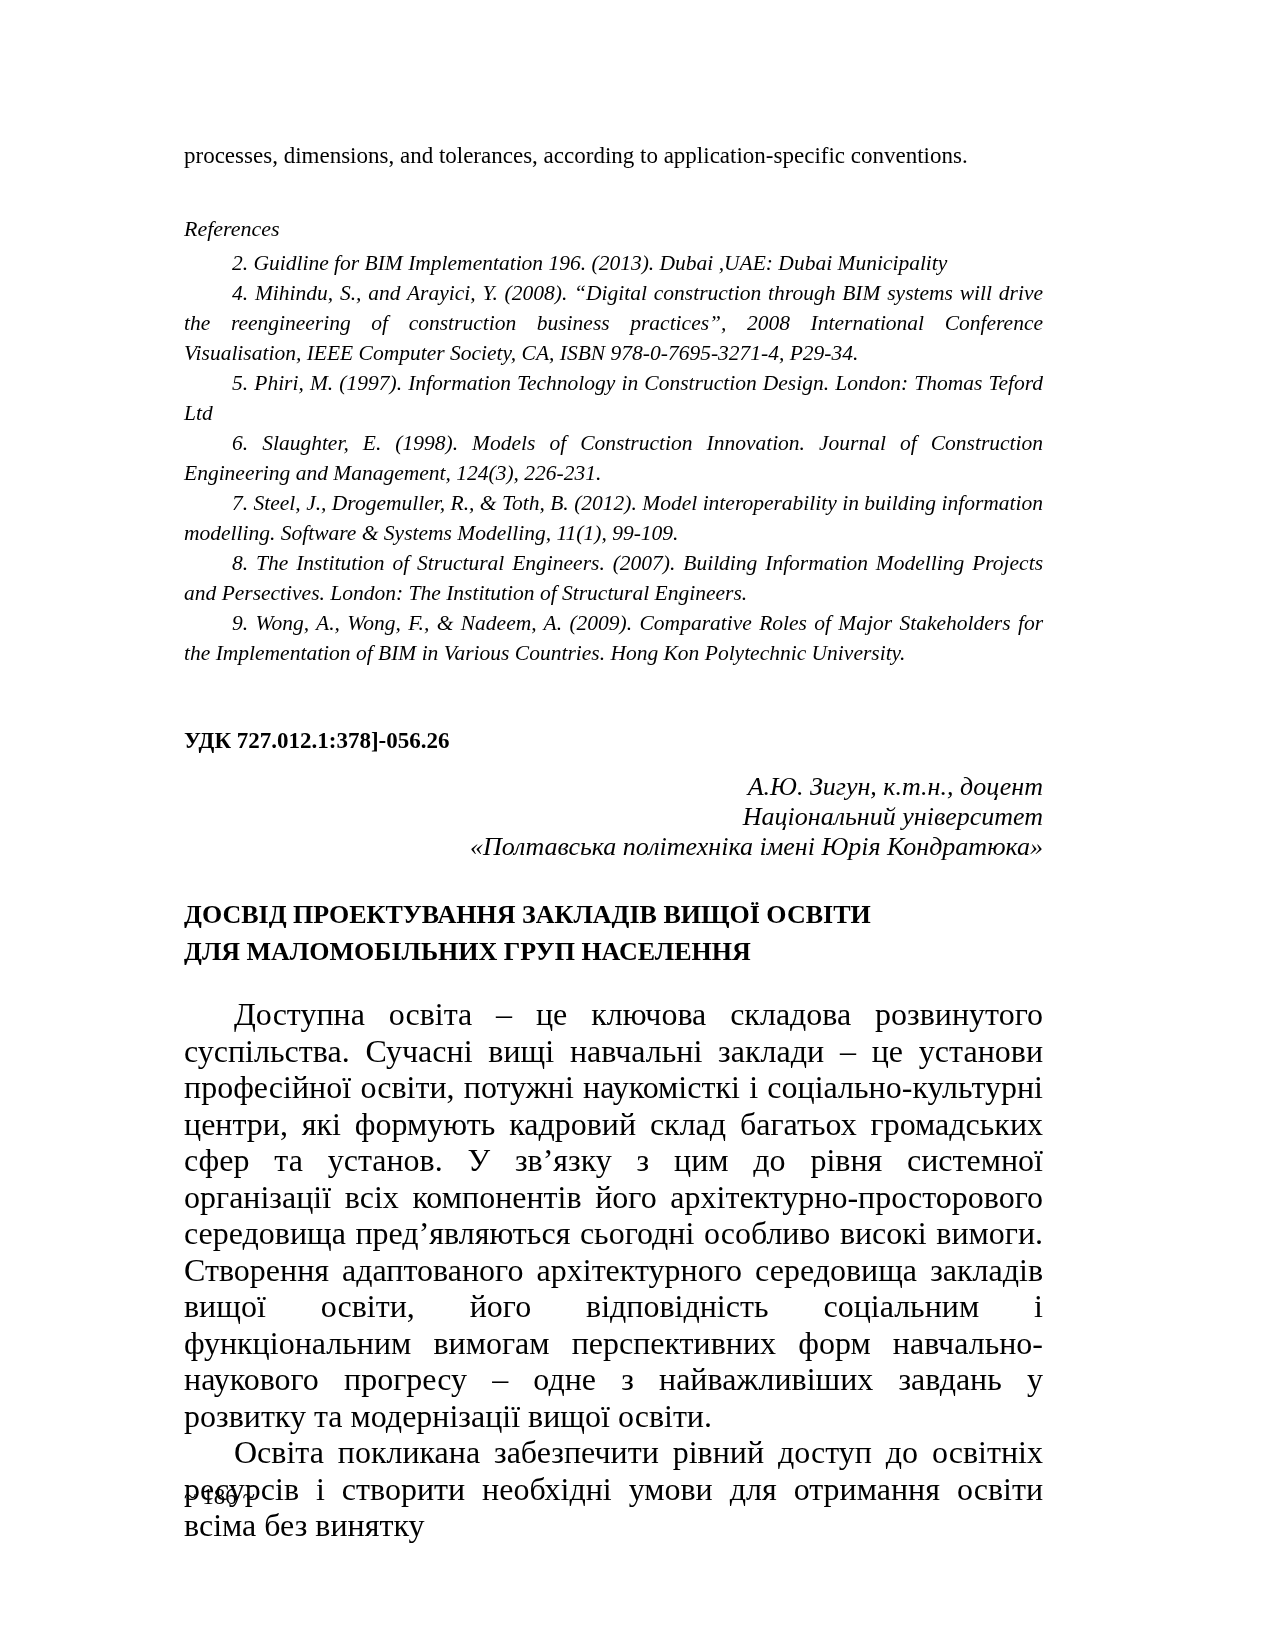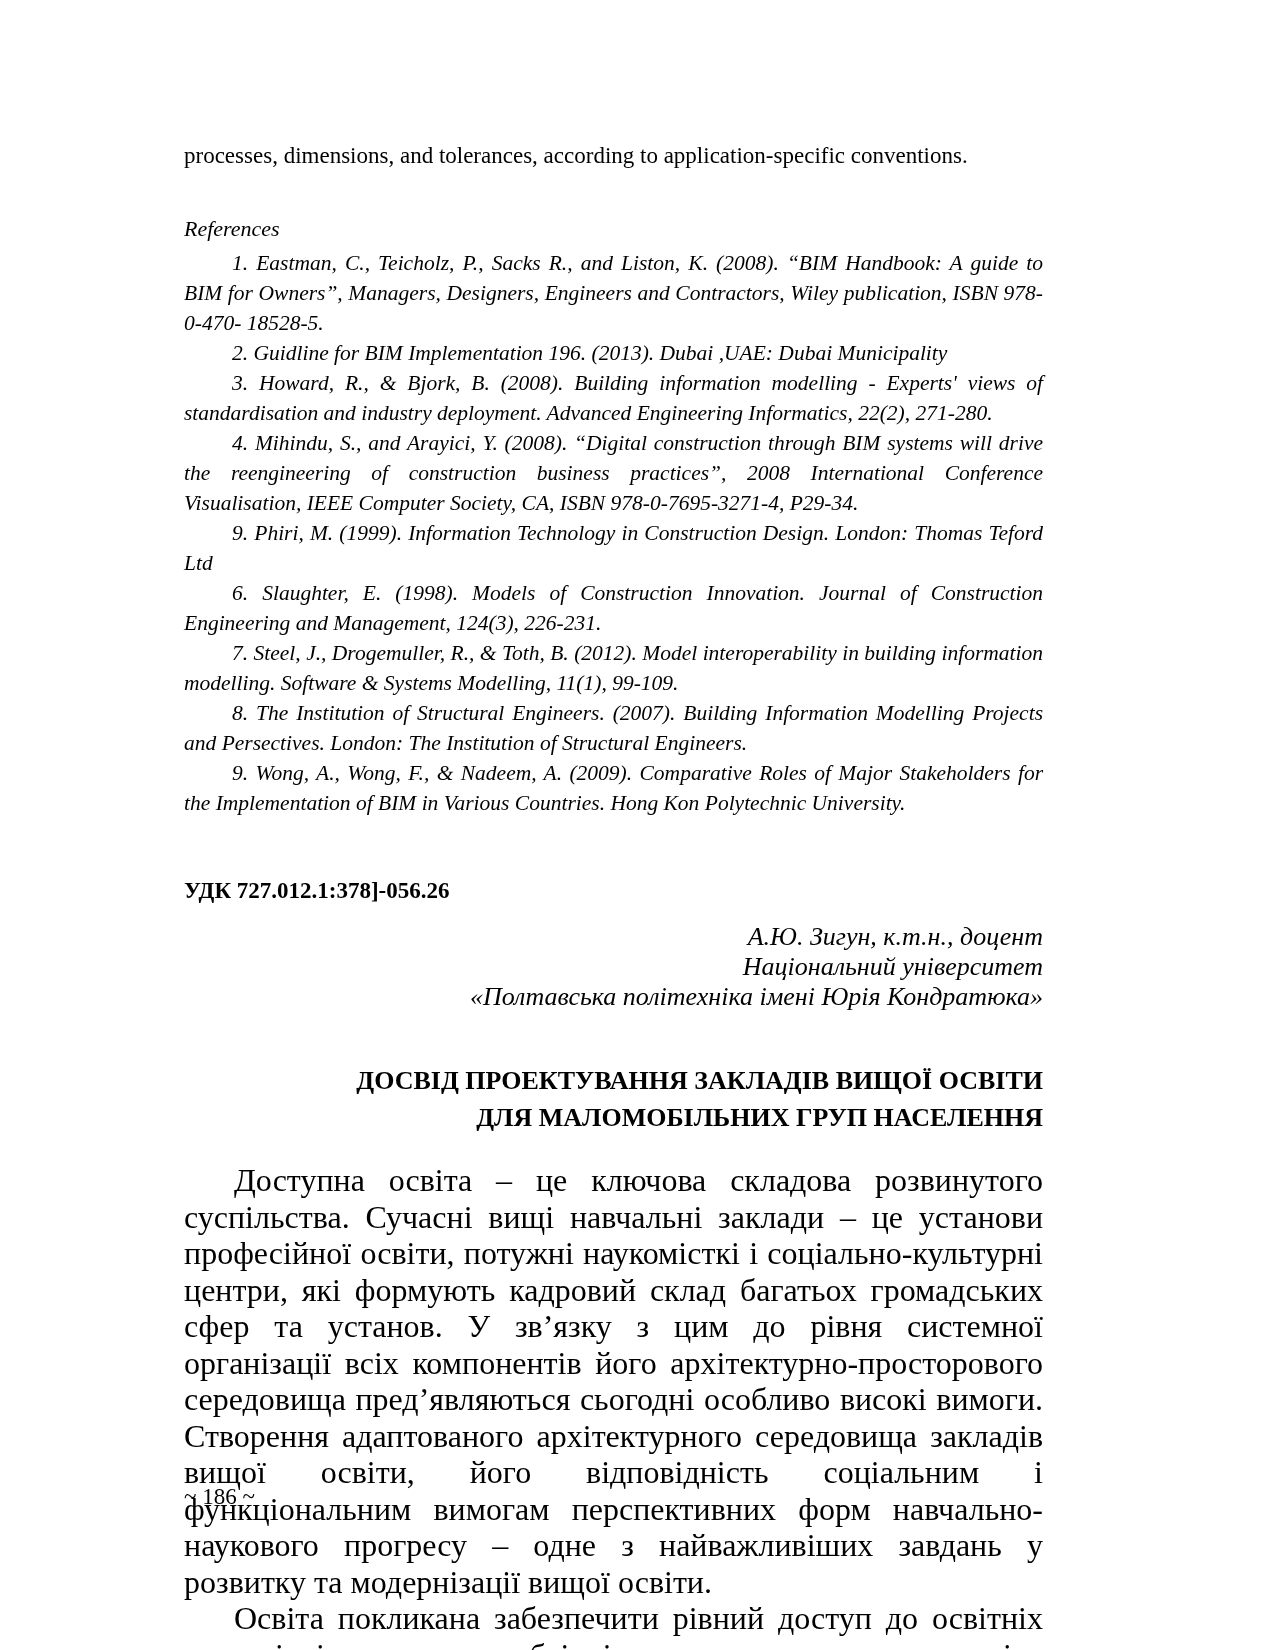--- a/index.html
+++ b/index.html
@@ -45,25 +45,25 @@
     line-height: 30px;
   }
   .authors-block {
     margin-top: 16px;
     font-style: italic;
     font-size: 26px;
     line-height: 30px;
     text-align: right;
   }
   .article-title {
-    margin-top: 50px;
+    margin-top: 34px;
     font-weight: bold;
     font-size: 26px;
     line-height: 37px;
-    text-align: right;
+    text-align: left;
   }
   .body-text {
     margin-top: 26px;
   }
   .body-paragraph {
     font-size: 32px;
     line-height: 36.5px;
     text-align: justify;
     text-indent: 50px;
     margin: 0;
@@ -79,25 +79,23 @@
 </head>
 <body>
 
 <div class="page">
 
   <div class="lead-paragraph">processes, dimensions, and tolerances, according to application-specific conventions.</div>
 
   <div class="references-heading">References</div>
 
   <div class="references-list">
-    <div class="reference-item">1. Eastman, C., Teicholz, P., Sacks R., and Liston, K. (2008). “BIM Handbook: A guide to BIM for Owners”, Managers, Designers, Engineers and Contractors, Wiley publication, ISBN 978-0-470- 18528-5.</div>
     <div class="reference-item">2. Guidline for BIM Implementation 196. (2013). Dubai ,UAE: Dubai Municipality</div>
-    <div class="reference-item">3. Howard, R., &amp; Bjork, B. (2008). Building information modelling - Experts' views of standardisation and industry deployment. Advanced Engineering Informatics, 22(2), 271-280.</div>
     <div class="reference-item">4. Mihindu, S., and Arayici, Y. (2008). “Digital construction through BIM systems will drive the reengineering of construction business practices”, 2008 International Conference Visualisation, IEEE Computer Society, CA, ISBN 978-0-7695-3271-4, P29-34.</div>
-    <div class="reference-item">9. Phiri, M. (1999). Information Technology in Construction Design. London: Thomas Teford Ltd</div>
+    <div class="reference-item">5. Phiri, M. (1997). Information Technology in Construction Design. London: Thomas Teford Ltd</div>
     <div class="reference-item">6. Slaughter, E. (1998). Models of Construction Innovation. Journal of Construction Engineering and Management, 124(3), 226-231.</div>
     <div class="reference-item">7. Steel, J., Drogemuller, R., &amp; Toth, B. (2012). Model interoperability in building information modelling. Software &amp; Systems Modelling, 11(1), 99-109.</div>
     <div class="reference-item">8. The Institution of Structural Engineers. (2007). Building Information Modelling Projects and Persectives. London: The Institution of Structural Engineers.</div>
     <div class="reference-item">9. Wong, A., Wong, F., &amp; Nadeem, A. (2009). Comparative Roles of Major Stakeholders for the Implementation of BIM in Various Countries. Hong Kon Polytechnic University.</div>
   </div>
 
   <div class="udc">УДК 727.012.1:378]-056.26</div>
 
   <div class="authors-block">
     <div class="author-line">А.Ю. Зигун, к.т.н., доцент</div>

